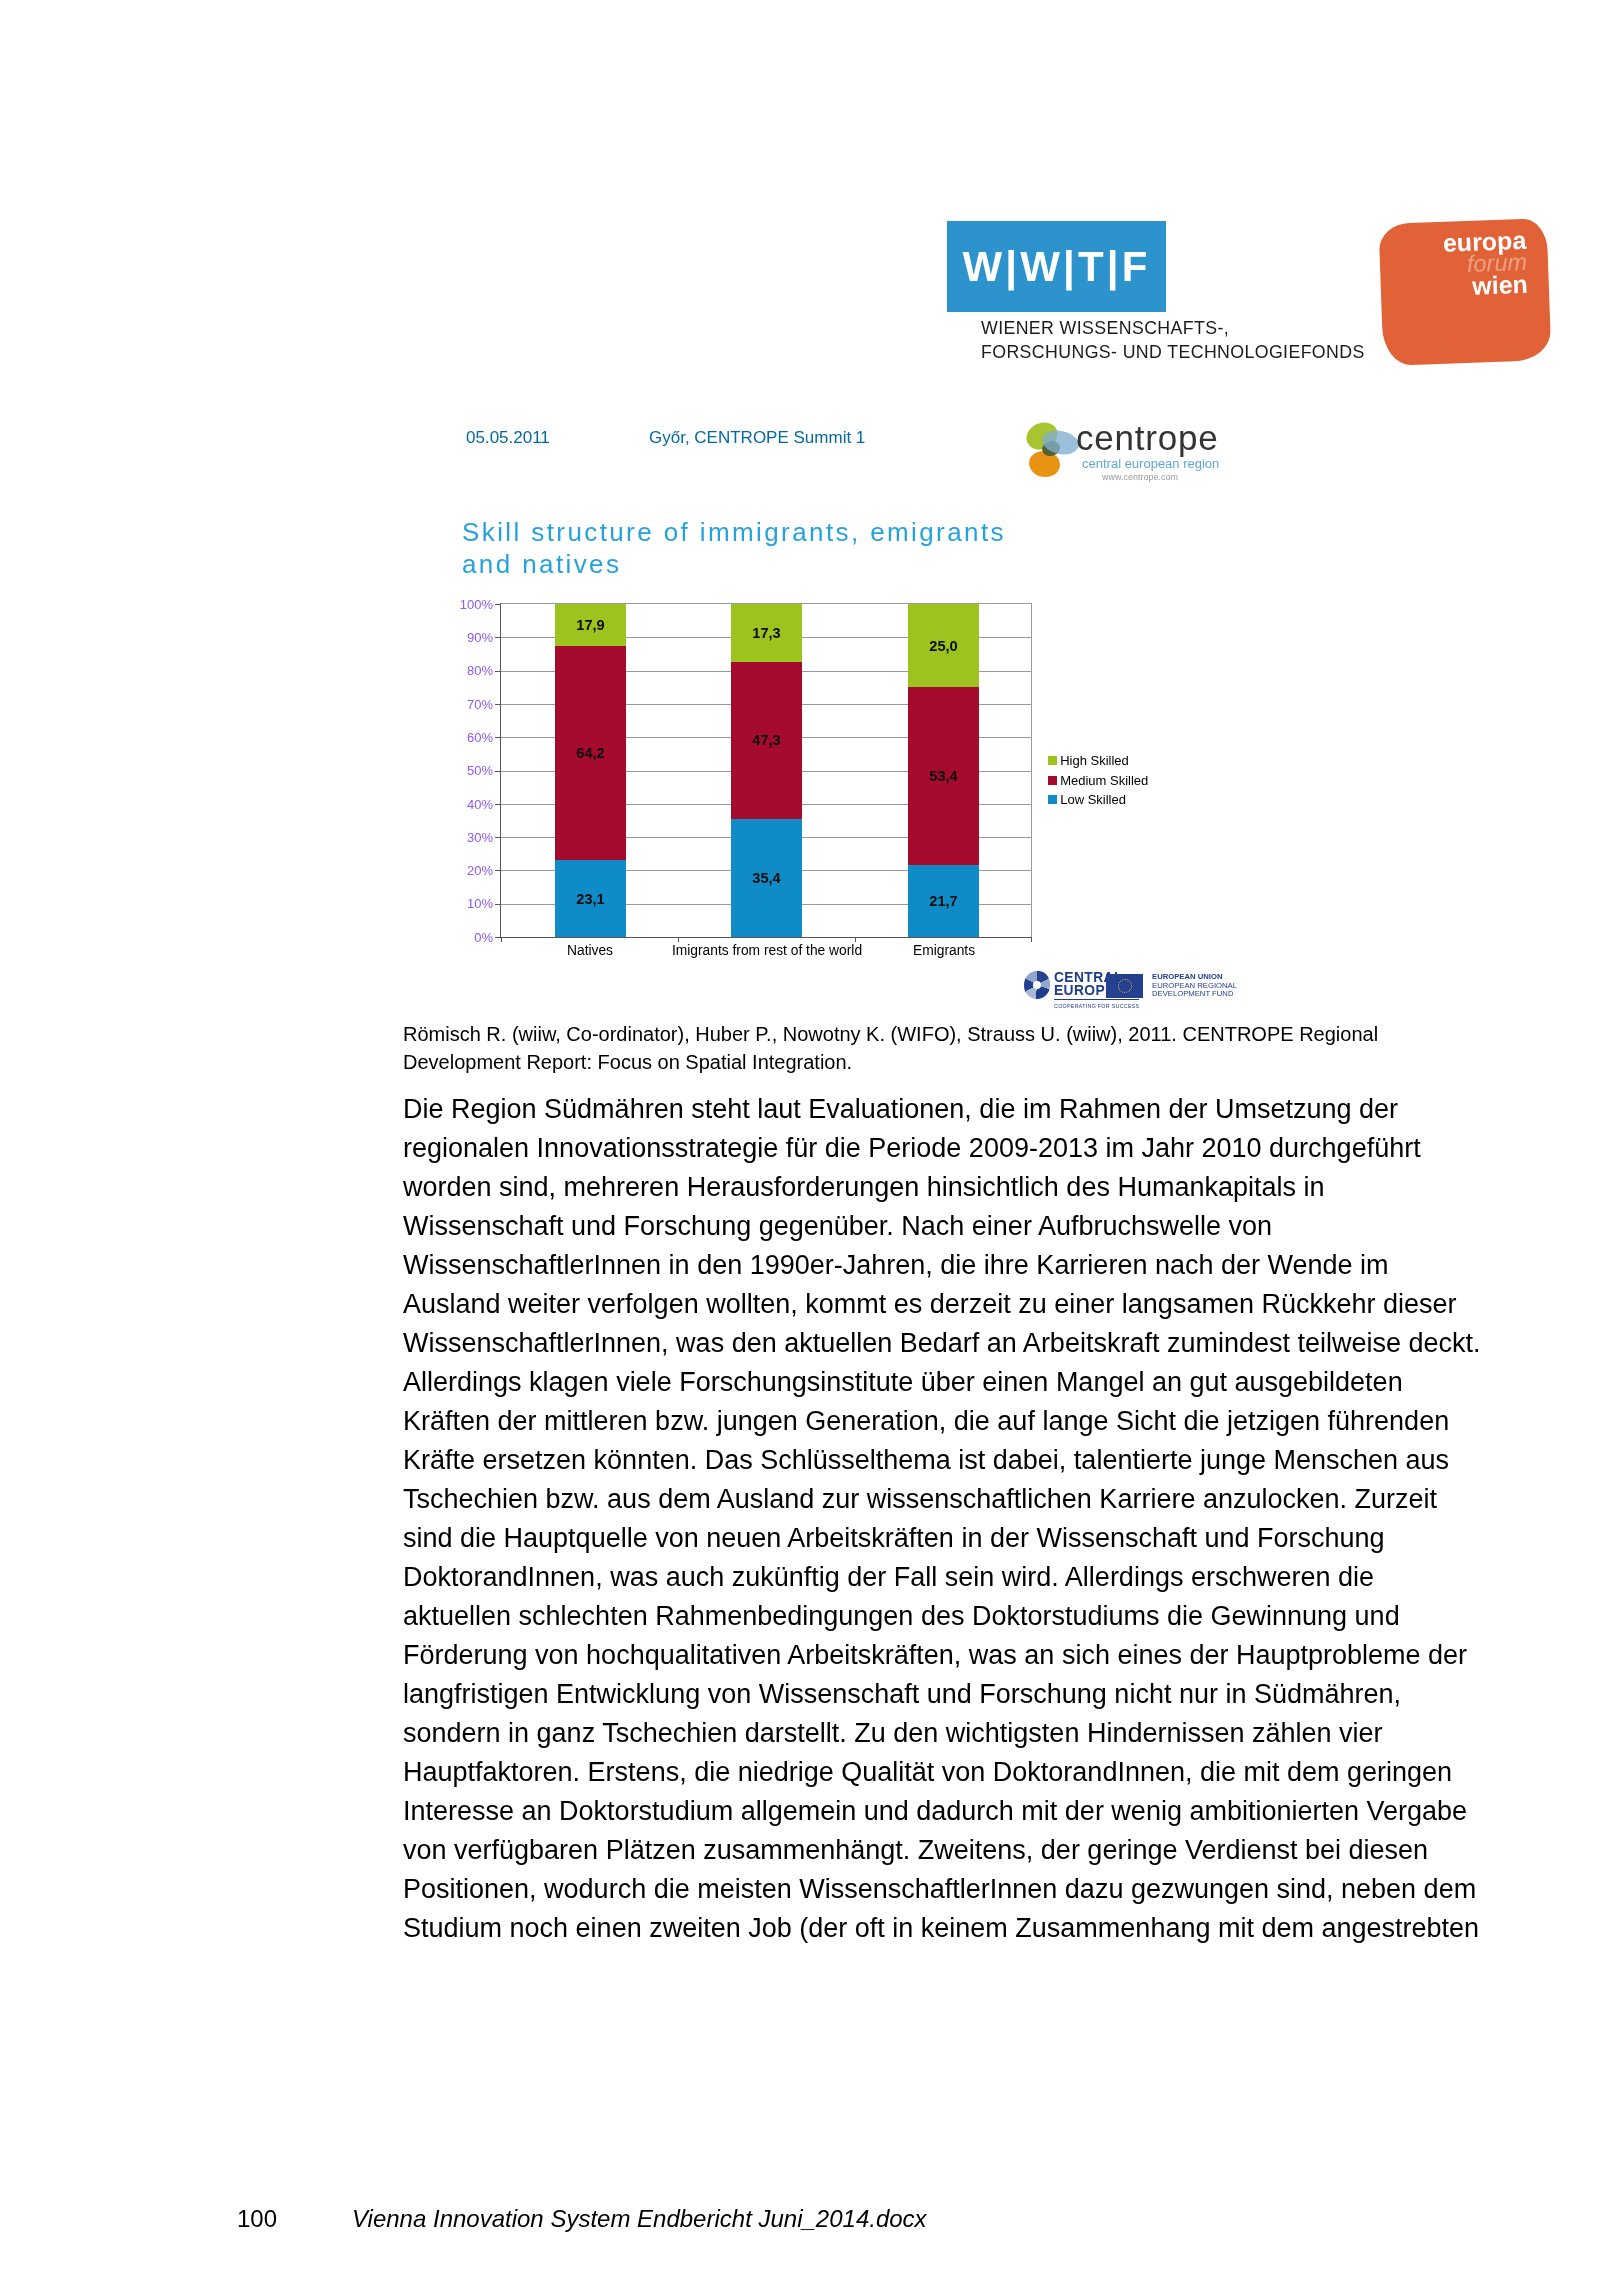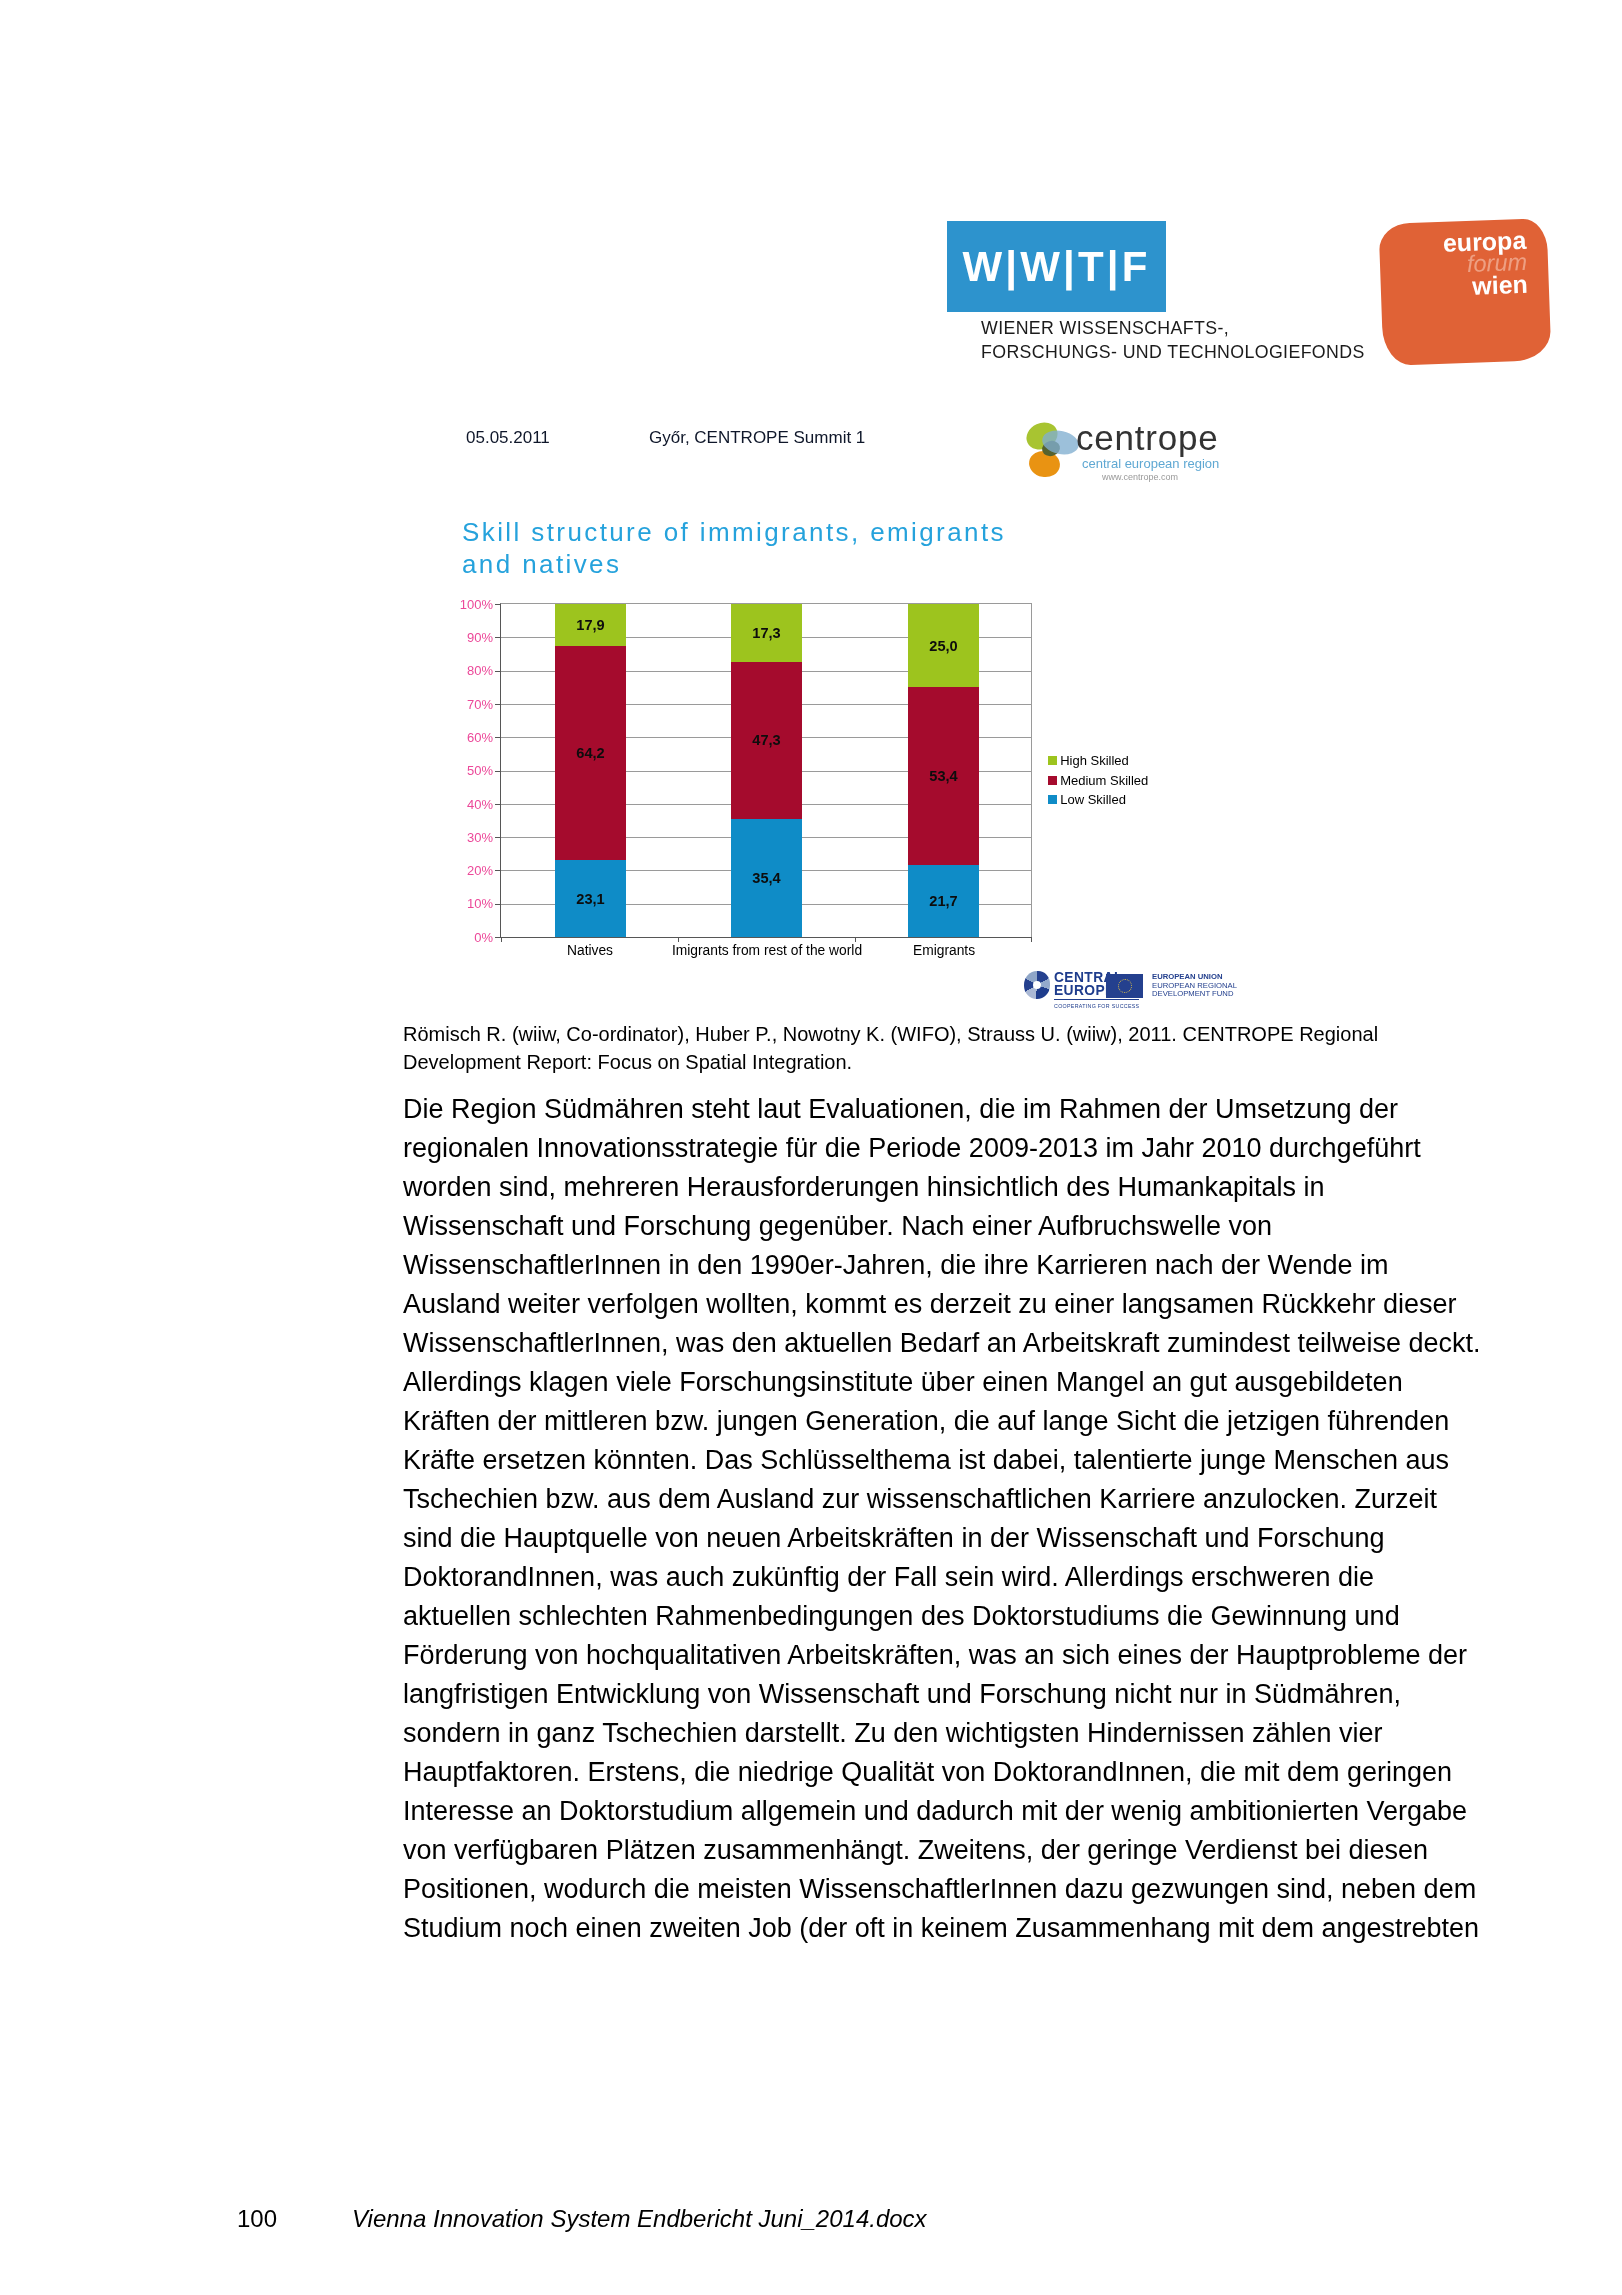--- a/index.html
+++ b/index.html
@@ -14,42 +14,42 @@
   #wwtf-sub{left:981px;top:316px;font-size:18.7px;line-height:23.5px;color:#1b1b1b;
             letter-spacing:0.4px;transform:scaleX(.95);transform-origin:left top;white-space:nowrap;}
   #europa-logo{left:1381px;top:221px;width:168px;height:142px;background:#E06236;
                border-radius:31px 24px 37px 27.6px / 26px 32px 29px 39px;transform:rotate(-2deg);}
   #europa-text{position:absolute;right:21px;top:9.7px;text-align:right;line-height:22px;}
   #europa-text .eu1{color:#fff;font-weight:700;font-size:25px;}
   #europa-text .eu2{color:rgba(255,235,225,.45);font-style:italic;font-size:23.5px;}
   #europa-text .eu3{color:#fff;font-weight:700;font-size:25px;}
 
   
-  .slide-blue{color:#0f172a;font-size:17px;white-space:nowrap;}
+  .slide-blue{color:#0369a1;font-size:17px;white-space:nowrap;}
   #date-text{left:466px;top:428px;}
   #event-text{left:649px;top:428px;}
 
   #centrope-logo{left:1024px;top:420px;width:188px;height:65px;}
   .petal{position:absolute;border-radius:50%;}
   .petal-green{left:1.6px;top:3.2px;width:32px;height:26px;background:#A8C431;transform:rotate(-25deg);}
   .petal-orange{left:4.9px;top:31px;width:31px;height:26px;background:#E99312;transform:rotate(10deg);}
   .petal-dark{left:18px;top:21px;width:18px;height:14.6px;background:#55622F;transform:rotate(-15deg);}
   .petal-blue{left:18px;top:11.4px;width:37px;height:23px;background:rgba(128,174,208,.78);transform:rotate(12deg);}
   #centrope-name{position:absolute;left:52px;top:-1.6px;font-size:35px;color:#333;letter-spacing:0.8px;}
   #centrope-sub{position:absolute;left:58px;top:36px;font-size:13px;color:#5FA8D3;white-space:nowrap;}
   #centrope-url{position:absolute;left:78px;top:52px;font-size:9px;color:#999;}
 
   
   #slide-title{left:462px;top:516px;font-size:26px;line-height:32px;letter-spacing:2.4px;color:#25A2DC;}
   #plot{left:500px;top:603px;width:530px;height:333px;background:#fff;
         border-top:0.8px solid #9a9a9a;border-right:0.8px solid #9a9a9a;
         border-left:0.8px solid #565656;border-bottom:0.8px solid #565656;}
   .gridline{position:absolute;left:0;width:100%;height:0.8px;background:#9a9a9a;}
   .ytick{position:absolute;left:-5.7px;width:5.7px;height:0.8px;background:#565656;}
-  .ylabel{position:absolute;width:57px;text-align:right;font-size:13px;color:#ec4899;}
+  .ylabel{position:absolute;width:57px;text-align:right;font-size:13px;color:#8b5cf6;}
   .bar-col{position:absolute;bottom:0;height:100%;width:71px;display:flex;flex-direction:column-reverse;}
   .bar-seg{display:flex;align-items:center;justify-content:center;}
   .bar-val{font-size:14.6px;font-weight:700;color:#0d0d0d;}
   .cat-tick{position:absolute;top:100%;width:0.8px;height:4.9px;background:#565656;}
   .xlabel{position:absolute;top:339px;transform:translateX(-50%);font-size:13.8px;color:#000;white-space:nowrap;}
   #legend{left:1048px;top:751px;}
   .legend-item{display:flex;align-items:center;height:19.5px;}
   .legend-swatch{width:9px;height:9px;margin-right:3.2px;flex:0 0 auto;}
   .legend-label{font-size:13px;color:#000;white-space:nowrap;}
 

